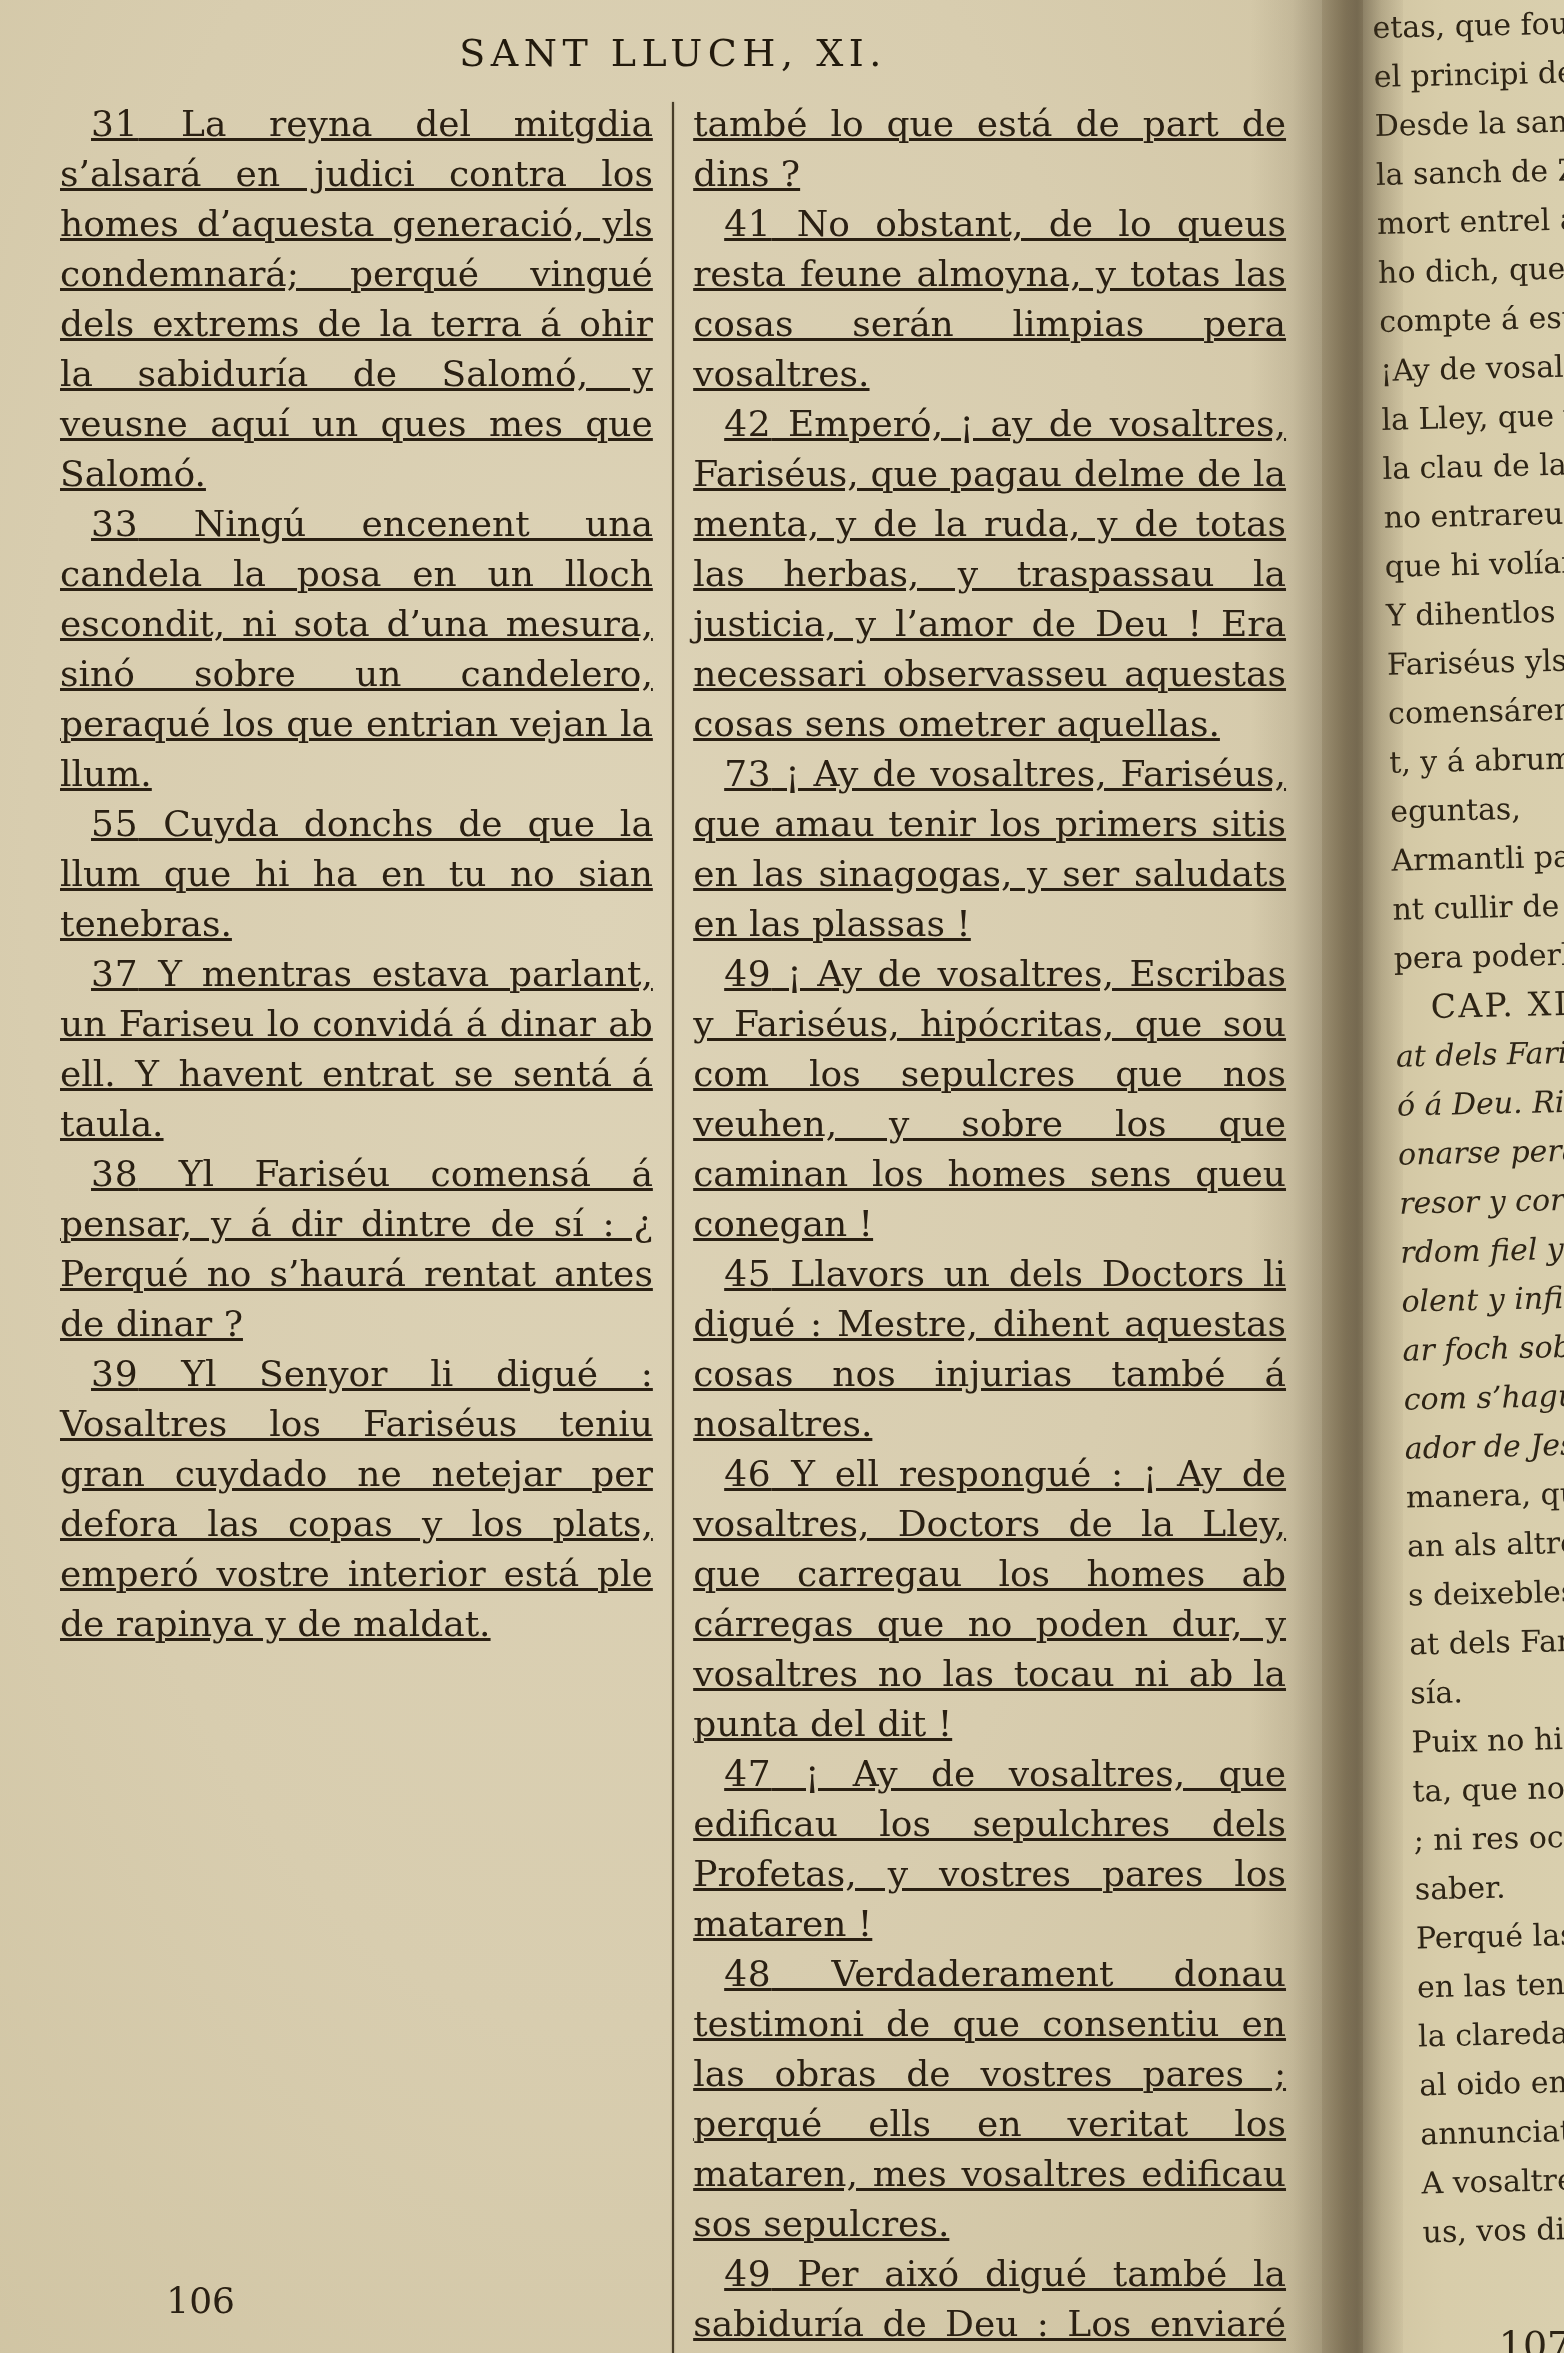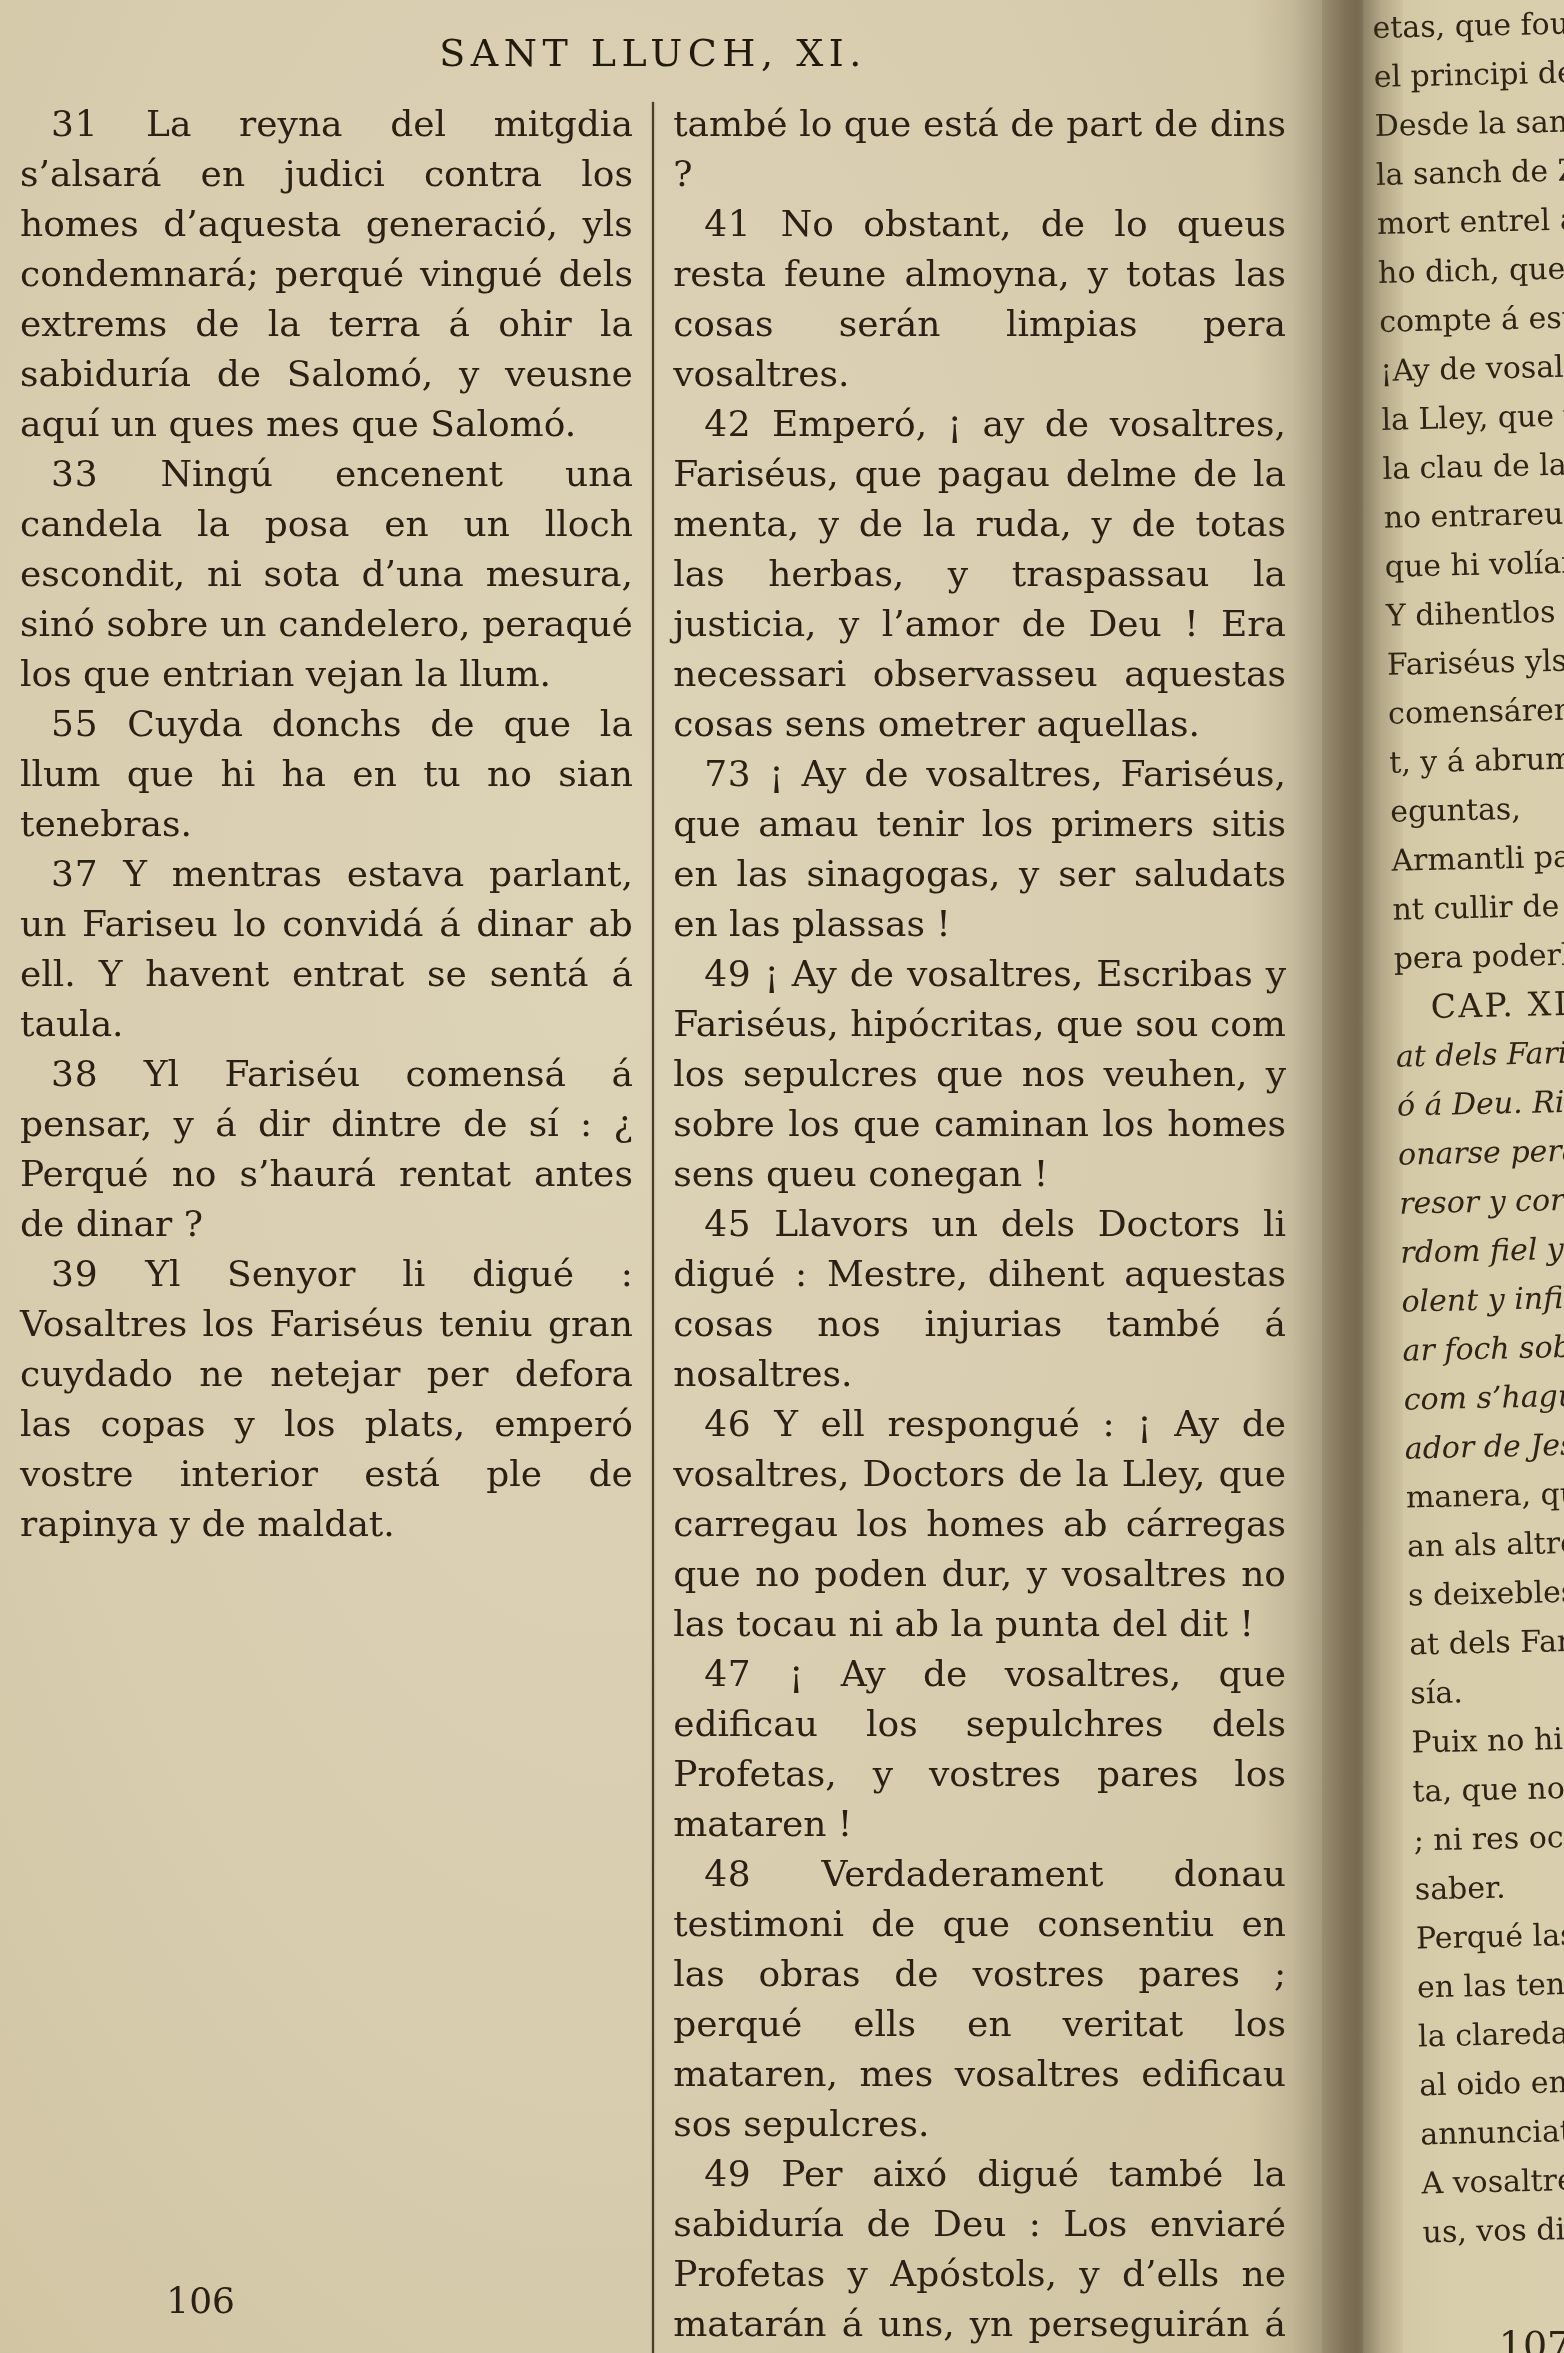--- a/index.html
+++ b/index.html
@@ -10,38 +10,38 @@
     background: #c8bd9e;
   }
   .book {
     position: relative; width: 1565px; height: 2354px; overflow: hidden;
     background: linear-gradient(90deg, #d2c7a8 0%, #dbd1b4 6%, #d9ceaf 78%,
                 #cfc3a2 83%, #b3a583 86%, #cfc4a2 92%, #d6cba9 100%);
   }
   
   .main-page {
     position: absolute; left: 0; top: 0; width: 1322px; height: 100%;
-    padding: 22px 36px 0 20px;
+    padding: 22px 36px 0 60px;
     background: radial-gradient(ellipse at 45% 38%, #ddd3b7 0%, #d8cdaf 55%, #cfc3a1 100%);
     color: #2a2013;
   }
   .page-header {
     text-align: center; font-size: 38px; letter-spacing: 5.5px;
     margin: 9.4px 0 23.5px 0; color: #221a0d; white-space: nowrap;
   }
   .columns { display: flex; align-items: stretch; }
   .col {
     flex: 1; font-size: 36px; line-height: 50px;
     text-align: justify; color: #2a2013;
   }
   .col-rule {
     width: 2.3px; background: #473c28; margin: 3.1px 19px 0 19px;
     box-shadow: 0 0 1.6px rgba(60,48,30,.6);
   }
-  .verse { margin: 0; text-indent: 31px; }
+  .verse { margin: 0; text-indent: 31px; text-decoration: underline; }
   .verse.continuation { text-indent: 0; }
   .vnum { letter-spacing: 0.8px; }
   .page-num {
     position: absolute; left: 110px; bottom: 33px;
     width: 125px; text-align: right; font-size: 36px; color: #2a2013;
   }
   
   .gutter {
     position: absolute; left: 1250px; top: 0; width: 153px; height: 100%;
     z-index: 3; pointer-events: none;

